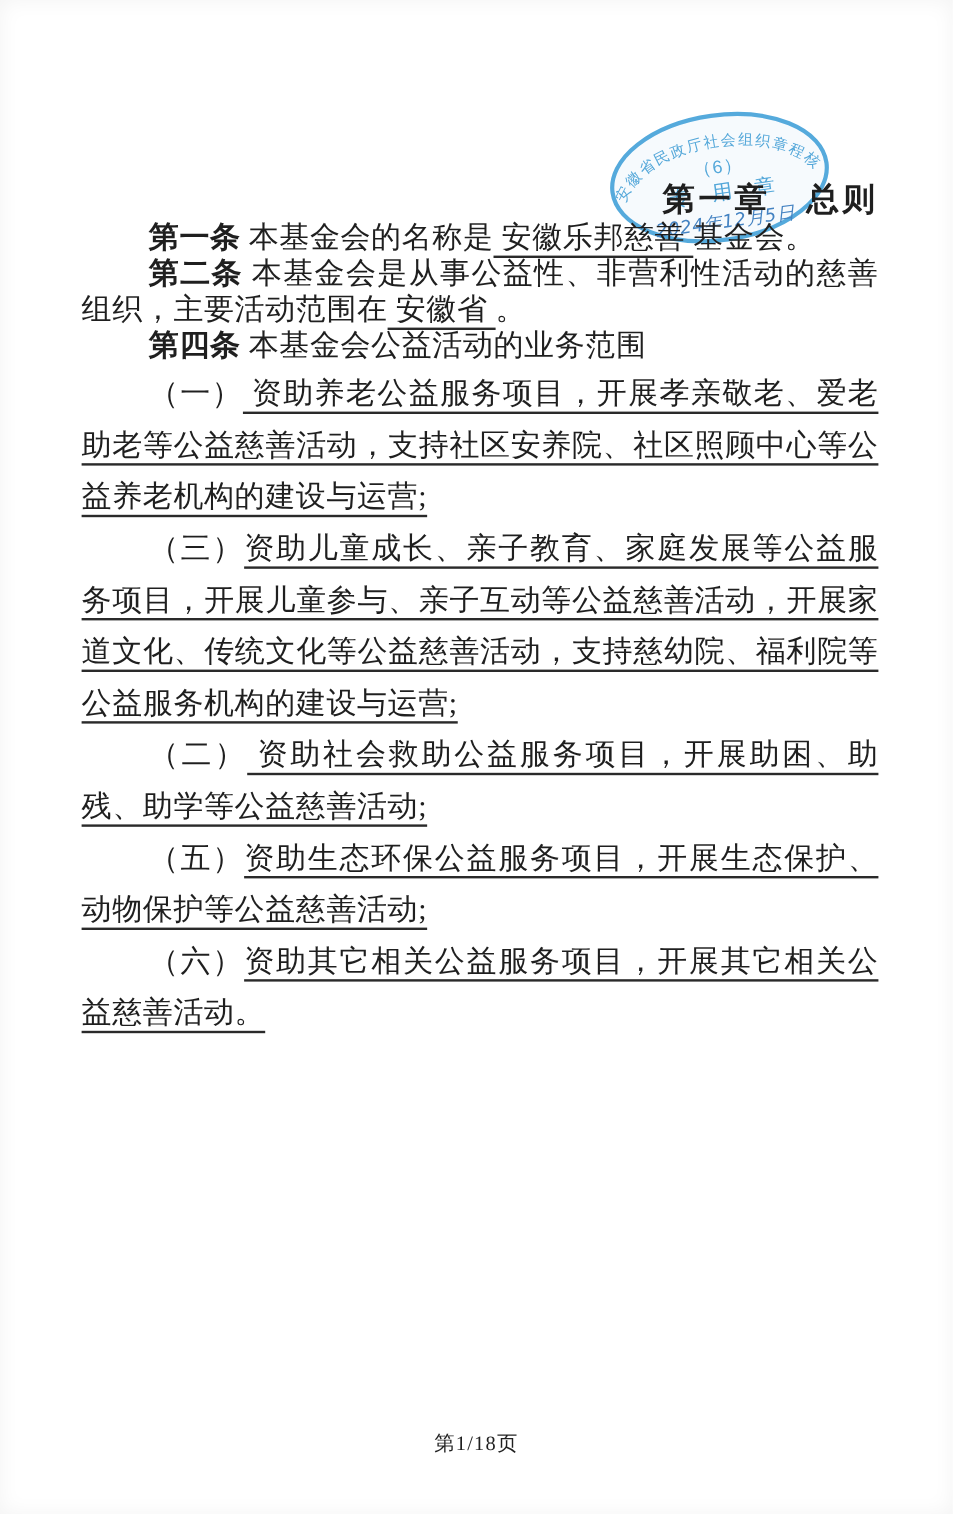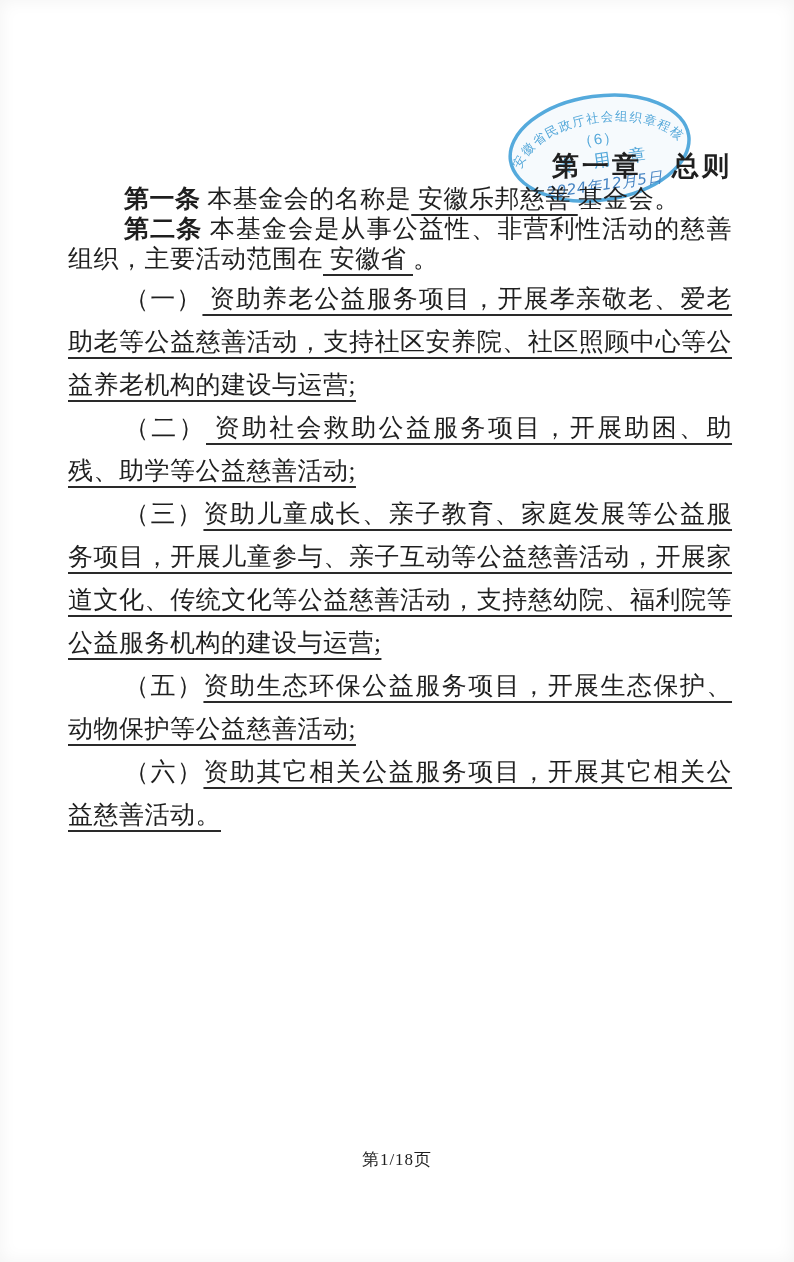--- a/index.html
+++ b/index.html
@@ -45,21 +45,21 @@
   .items p.para{line-height:43px;}
   .b{font-weight:bold;}
   .u{
     text-decoration:underline;
     text-decoration-thickness:2px;
     text-underline-offset:7px;
     text-decoration-color:#2a2a2a;
   }
   .footer{
     position:absolute;
-    top:1148px;left:0;width:794px;
+    top:1191px;left:0;width:794px;
     text-align:center;
     font-size:17px;
     letter-spacing:1px;
   }
   .stamp{
     position:absolute;
     left:502px;top:88px;
     width:196px;height:126px;
     transform:rotate(-8deg);
     opacity:0.92;
@@ -98,28 +98,29 @@
 
 <div class="doc">
 
   <h1 class="chapter-title">第一章　总则</h1>
 
   <p class="para indent a1"><span class="b">第一条</span><span>&nbsp;本基金会的名称是</span><span class="u">&nbsp;安徽乐邦慈善&nbsp;</span><span>基金会。</span></p>
 
   <p class="para indent a2"><span class="b">第二条</span><span>&nbsp;本基金会是从事公益性、非营利性活动的慈善组织，主要活动范围在</span><span class="u">&nbsp;安徽省&nbsp;</span><span>。</span></p>
 
 
+  <p class="para indent a4"><span class="b">第四条</span><span>&nbsp;本基金会公益活动的业务范围</span></p>
 
   <div class="items">
 
     <p class="para indent"><span>（一）</span><span class="u">&nbsp;资助养老公益服务项目，开展孝亲敬老、爱老助老等公益慈善活动，支持社区安养院、社区照顾中心等公益养老机构的建设与运营;</span></p>
 
+    <p class="para indent"><span>（三）</span><span class="u">资助儿童成长、亲子教育、家庭发展等公益服务项目，开展儿童参与、亲子互动等公益慈善活动，开展家道文化、传统文化等公益慈善活动，支持慈幼院、福利院等公益服务机构的建设与运营;</span></p>
+
     <p class="para indent"><span>（二）</span><span class="u">&nbsp;资助社会救助公益服务项目，开展助困、助残、助学等公益慈善活动;</span></p>
-
-    <p class="para indent"><span>（三）</span><span class="u">资助儿童成长、亲子教育、家庭发展等公益服务项目，开展儿童参与、亲子互动等公益慈善活动，开展家道文化、传统文化等公益慈善活动，支持慈幼院、福利院等公益服务机构的建设与运营;</span></p>
 
 
     <p class="para indent"><span>（五）</span><span class="u">资助生态环保公益服务项目，开展生态保护、动物保护等公益慈善活动;</span></p>
 
     <p class="para indent"><span>（六）</span><span class="u">资助其它相关公益服务项目，开展其它相关公益慈善活动。</span></p>
 
   </div>
 </div>
 
 <div class="footer">第1/18页</div>

